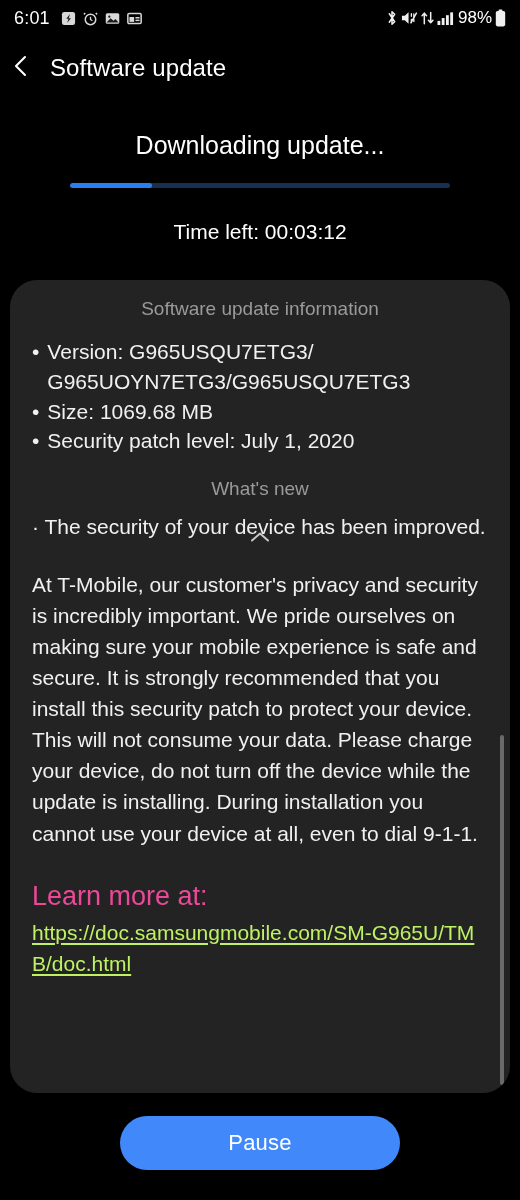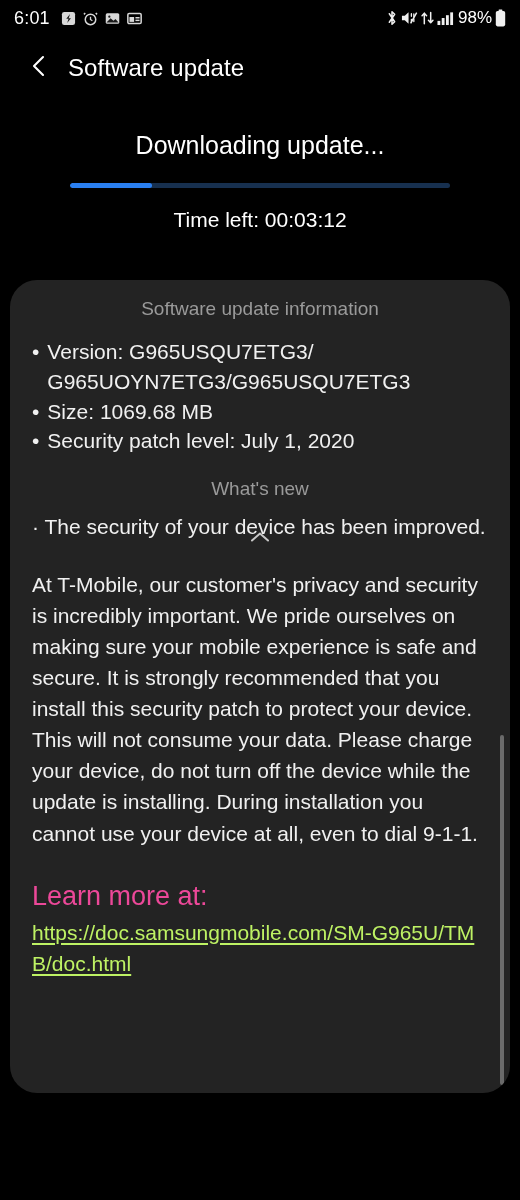--- a/index.html
+++ b/index.html
@@ -20,42 +20,42 @@
   .sb-left  { display:flex; align-items:center; gap:7px; }
   .sb-right { display:flex; align-items:center; gap:2px; margin-left:auto; }
   .sb-time { font-size:18px; letter-spacing:.2px; color:#fff; margin-right:4px; }
   .sb-pct  { font-size:17px; color:#fff; margin:0 1px 0 2px; }
   .sb-ico  { display:inline-flex; align-items:center; justify-content:center; }
   .sb-ico svg { display:block; }
 
   
   .titlebar {
     position:absolute; top:44px; left:0; width:520px; height:48px;
-    display:flex; align-items:center; padding-left:22px;
+    display:flex; align-items:center; padding-left:4px;
   }
   .back-btn {
     width:34px; height:34px; display:flex; align-items:center; justify-content:center;
     margin-right:12px;
   }
   .page-title { font-size:24px; color:#fff; letter-spacing:.1px; }
 
   
   .dl-head {
     position:absolute; top:131px; left:0; width:520px;
     text-align:center; font-size:25px; color:#fff;
   }
   .progress-track {
     position:absolute; top:183px; left:70px; width:380px; height:5px;
     background:#17304f; border-radius:3px; overflow:hidden;
   }
   .progress-fill {
     height:100%; background:#2a7ff0; border-radius:3px;
   }
   .time-left {
-    position:absolute; top:208px; left:0; width:520px;
+    position:absolute; top:220px; left:0; width:520px;
     text-align:center; font-size:21px; color:#fff;
   }
 
   
   .card {
     position:absolute; top:280px; left:10px; width:500px; height:813px;
     background:#232323; border-radius:27px; overflow:hidden;
   }
   .card-inner { padding:18px 22px 0 22px; position:relative; height:100%; }
 
@@ -250,14 +250,15 @@
       <div class="wn-para tight"> This will not consume your data.  Please charge your device,  do not turn off the device while the update is installing. During installation you cannot use your device at all, even to dial 9-1-1.</div>
 
       <div class="learn-label">Learn more at:</div>
 
       <a class="learn-link">https://doc.samsungmobile.com/SM-G965U/TMB/doc.html</a>
     </div>
 
     <div class="scroll-thumb"></div>
   </div>
 
+  <button class="pause-btn">Pause</button>
 
 </div>
 
 </body></html>

